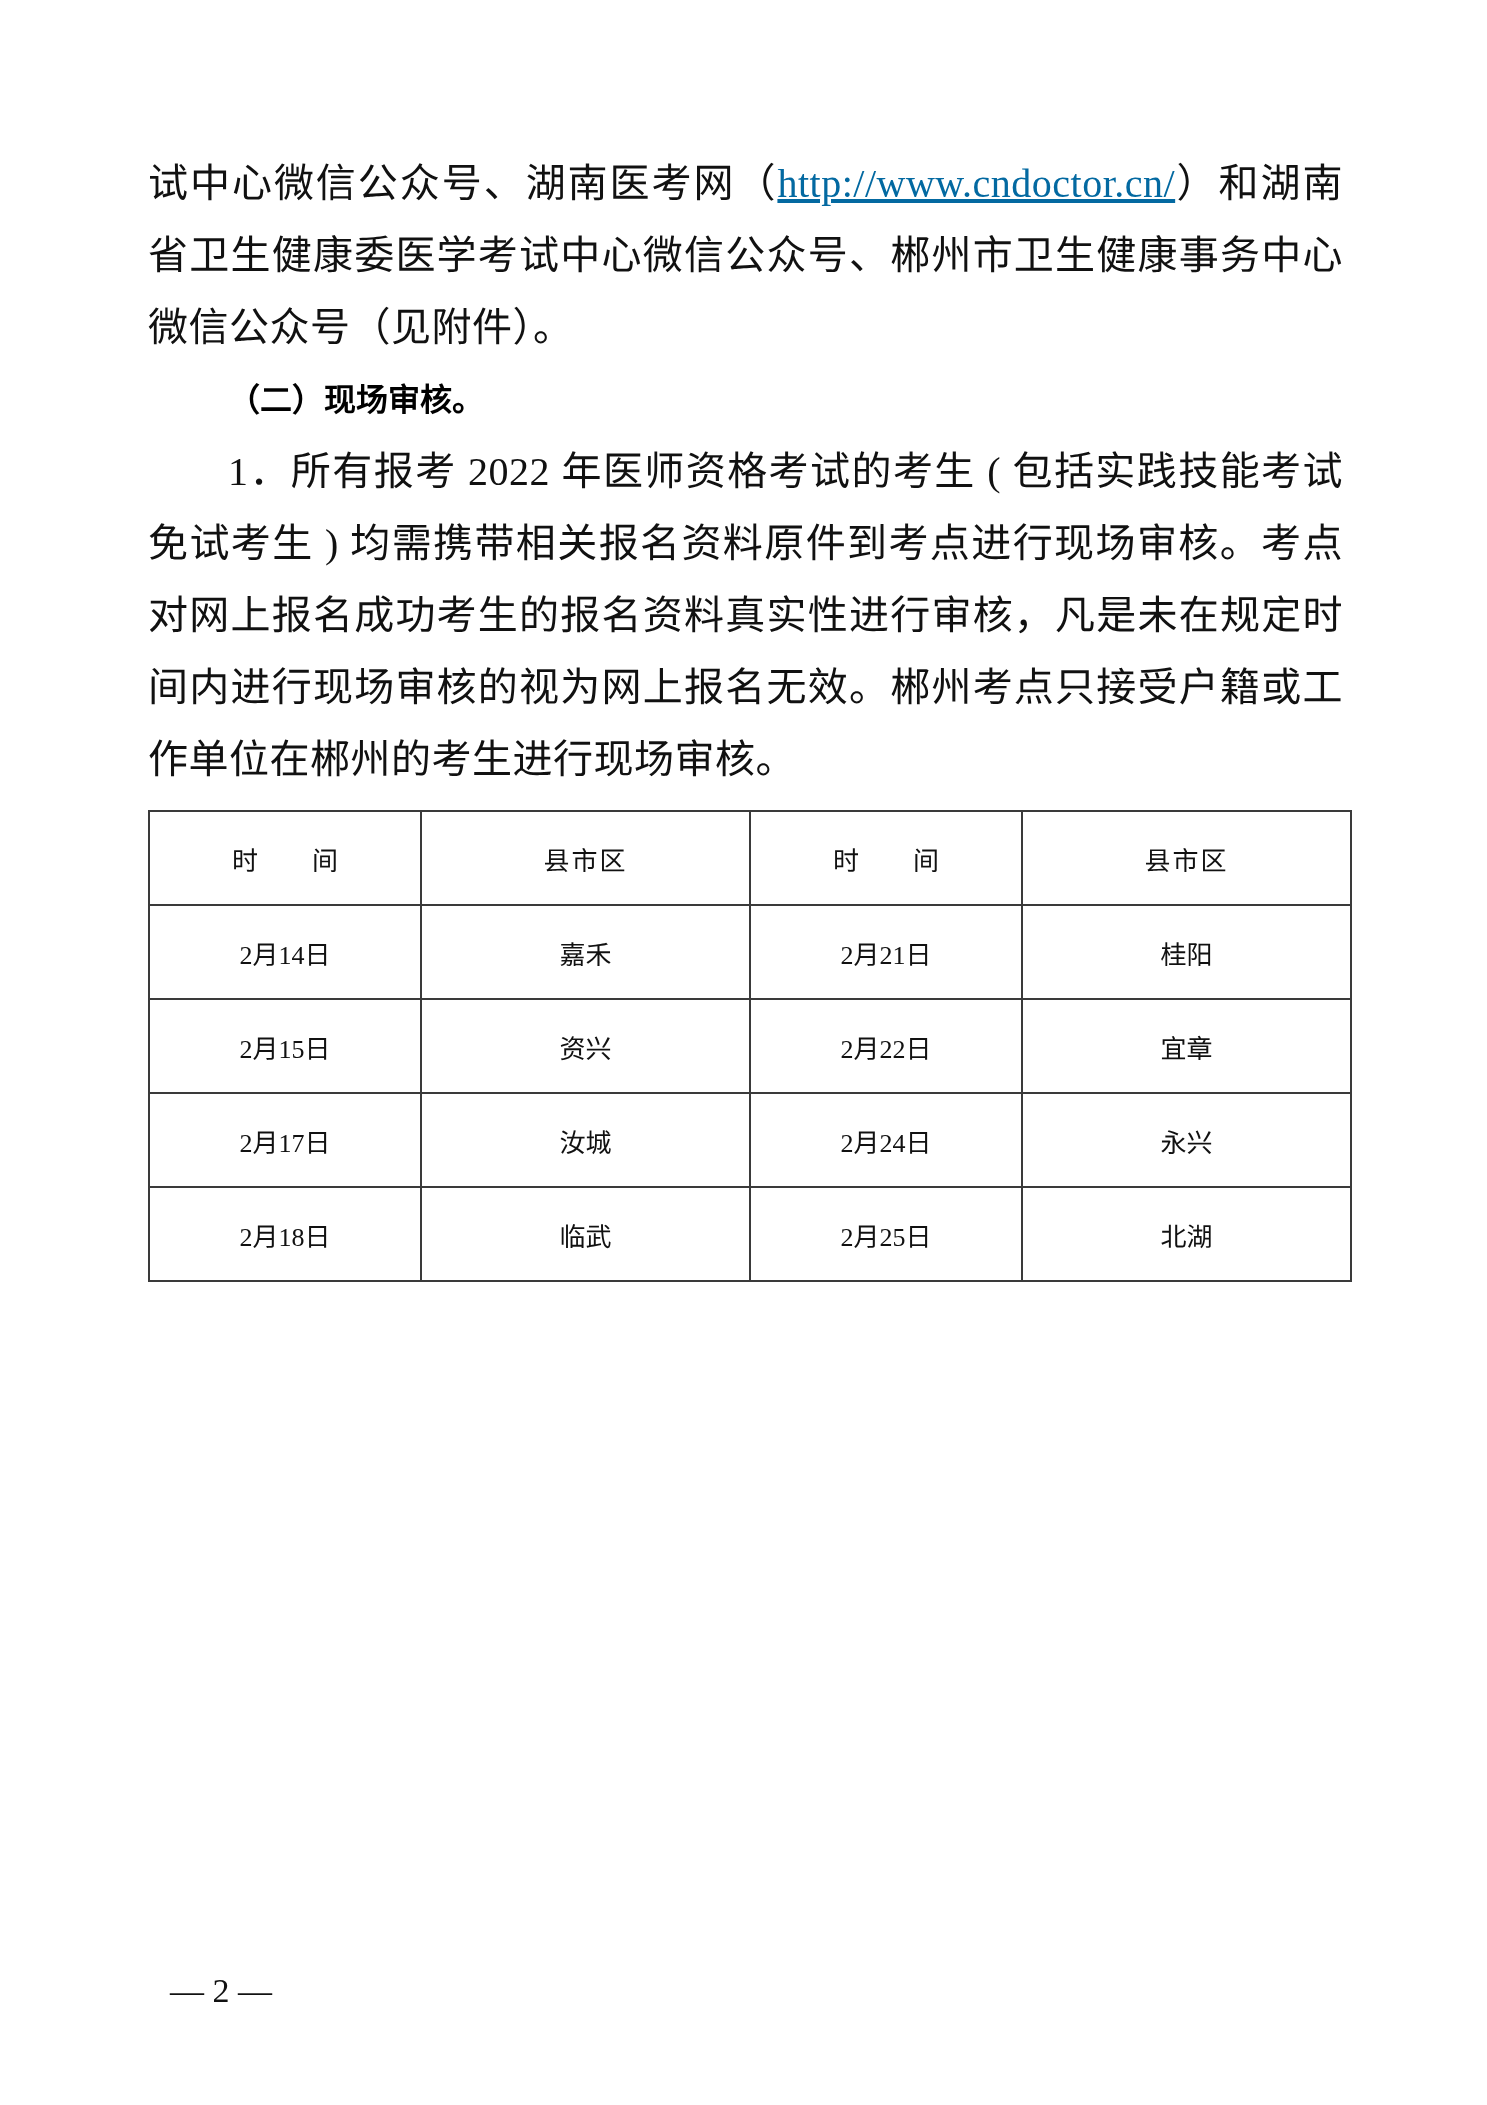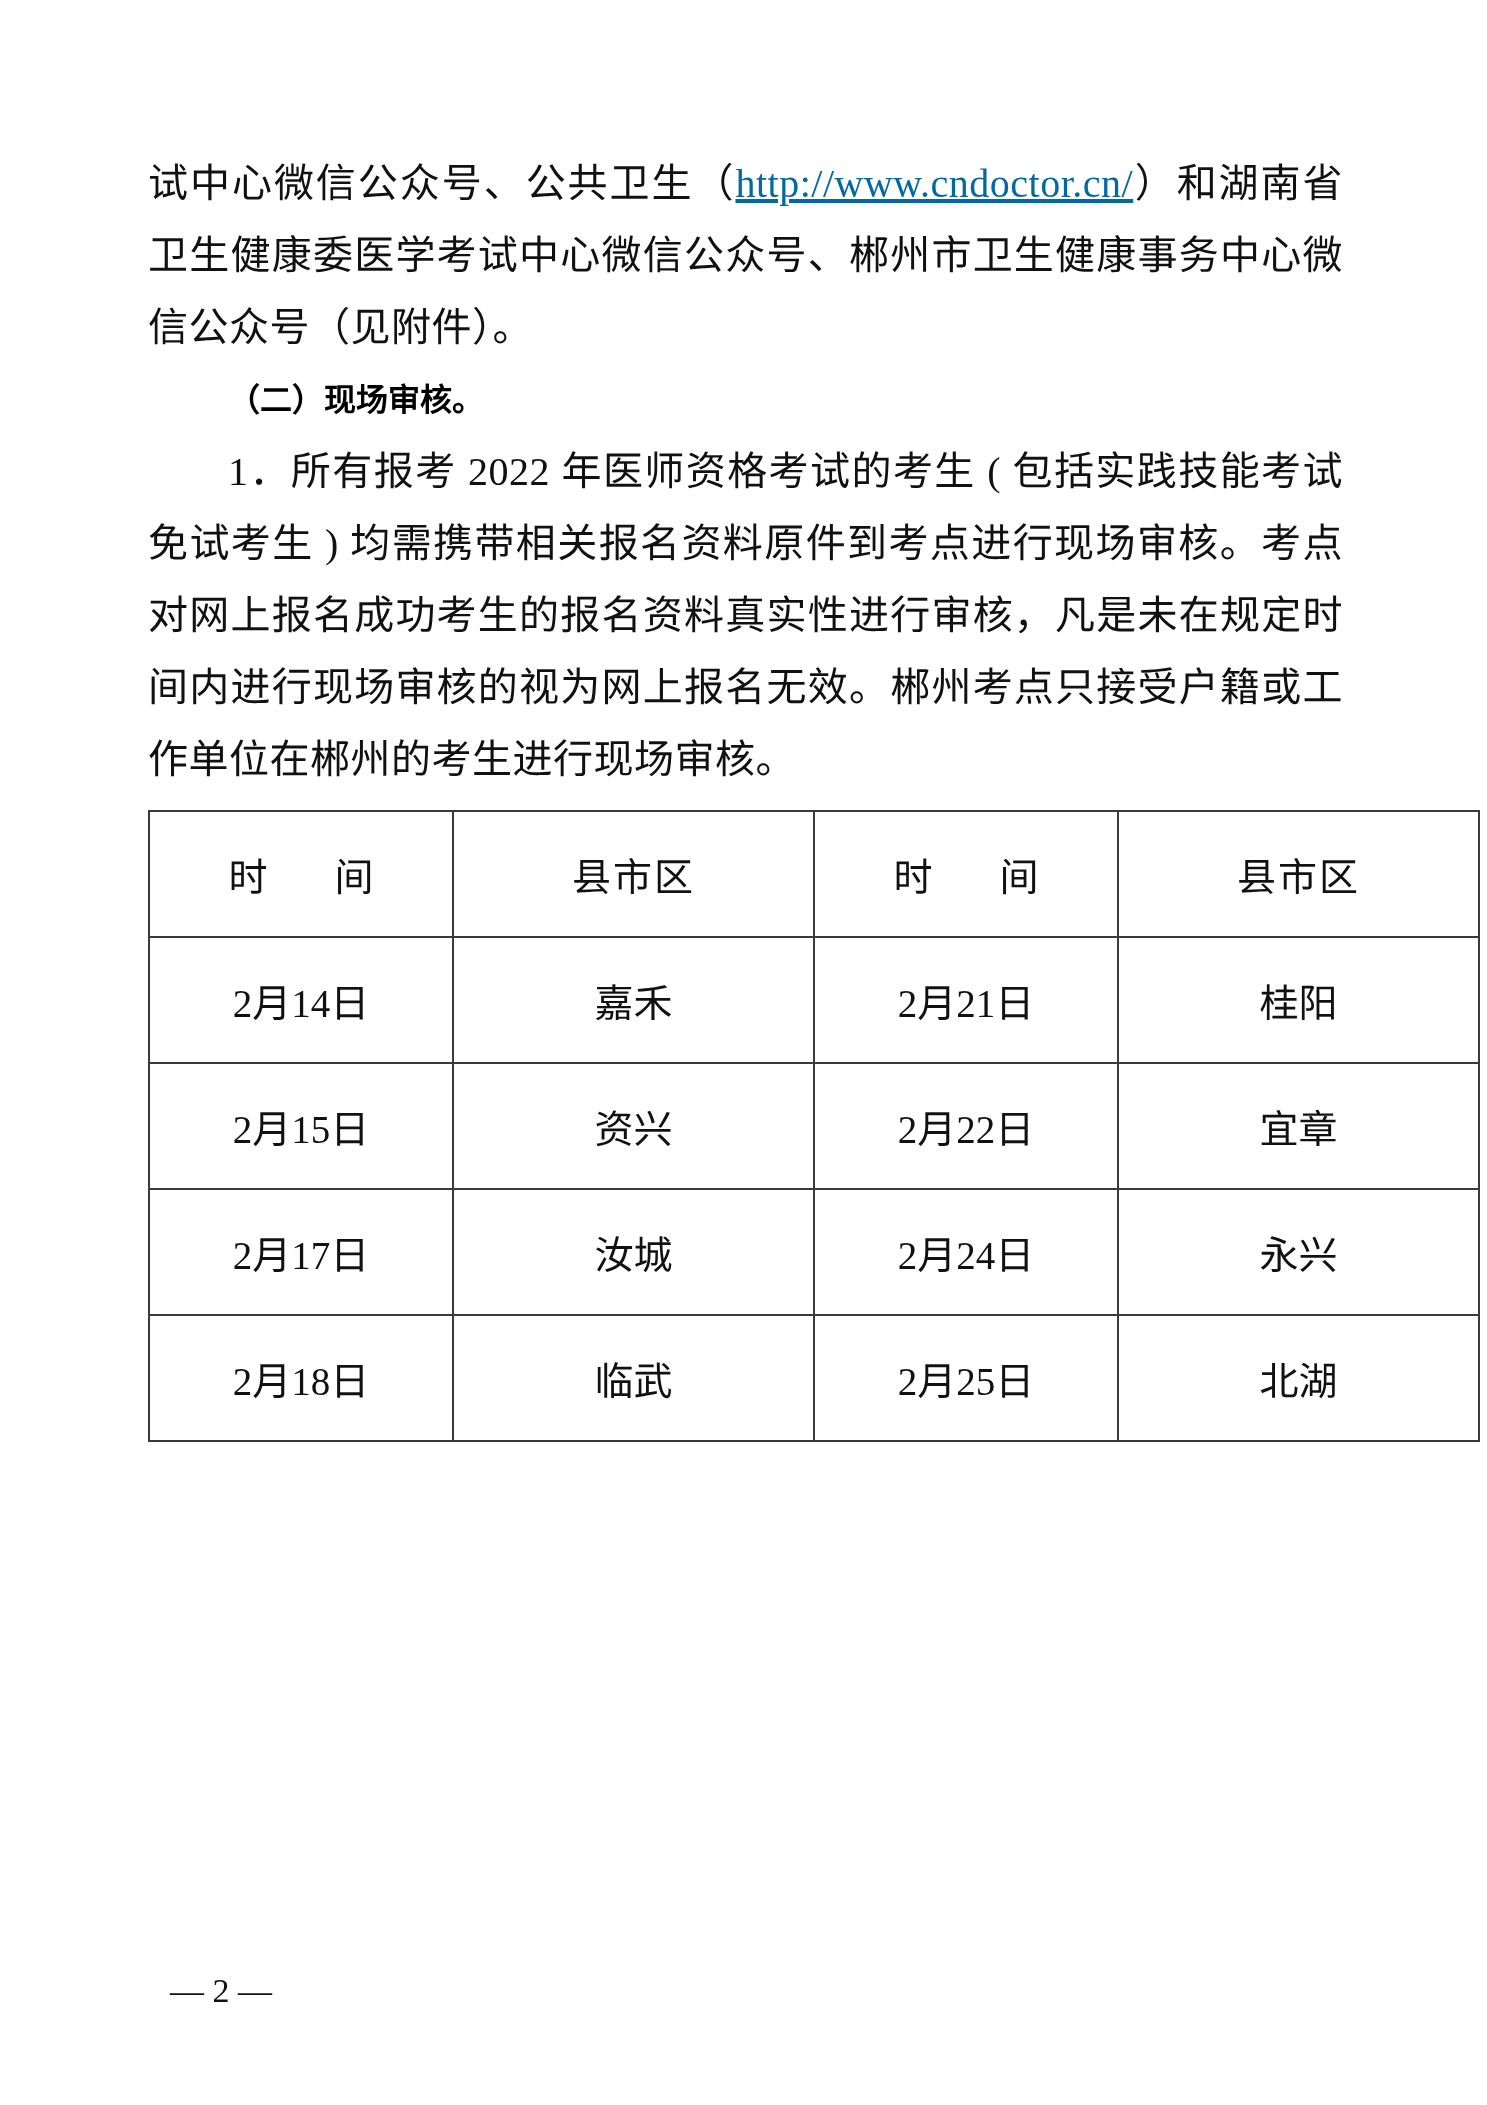--- a/index.html
+++ b/index.html
@@ -65,24 +65,24 @@
     width: 1195px;
     table-layout: fixed;
   }
   table.schedule td,
   table.schedule th {
     border: 2px solid #3a3a3a;
     height: 92px;
     text-align: center;
     vertical-align: middle;
     font-family: "Liberation Serif", "DejaVu Serif", serif;
-    font-size: 39px;
+    font-size: 26px;
     font-weight: normal;
     color: #111111;
-    padding: 16px;
+    padding: 0;
   }
   table.schedule th {
     letter-spacing: 2px;
   }
   table.schedule .col-time { width: 270px; }
   table.schedule .col-area { width: 327px; }
   .hdr-spaced {
     letter-spacing: 14px;
     padding-left: 14px;
   }
@@ -100,21 +100,21 @@
     box-sizing: border-box;
   }
 </style>
 </head>
 <body>
 
 <div class="page">
 
   <div class="content">
 
-    <p class="para"><span>试中心微信公众号、公共卫生（</span><a class="link" href="#">http://www.cndoctor.cn/</a><span>）和</span><span>湖南省卫生健康委医学考试中心微信公众号、郴州市卫生健康事务中心微信公众号（见附件）。</span></p>
+    <p class="para"><span>试中心微信公众号、湖南医考网（</span><a class="link" href="#">http://www.cndoctor.cn/</a><span>）和</span><span>湖南省卫生健康委医学考试中心微信公众号、郴州市卫生健康事务中心微信公众号（见附件）。</span></p>
 
     <p class="heading">（二）现场审核。</p>
 
     <p class="para indent">1．所有报考 2022 年医师资格考试的考生 ( 包括实践技能考试免试考生 ) 均需携带相关报名资料原件到考点进行现场审核。考点对网上报名成功考生的报名资料真实性进行审核，凡是未在规定时间内进行现场审核的视为网上报名无效。郴州考点只接受户籍或工作单位在郴州的考生进行现场审核。</p>
 
 
 
     <div class="schedule-wrap">
       <table class="schedule">
         <thead>

